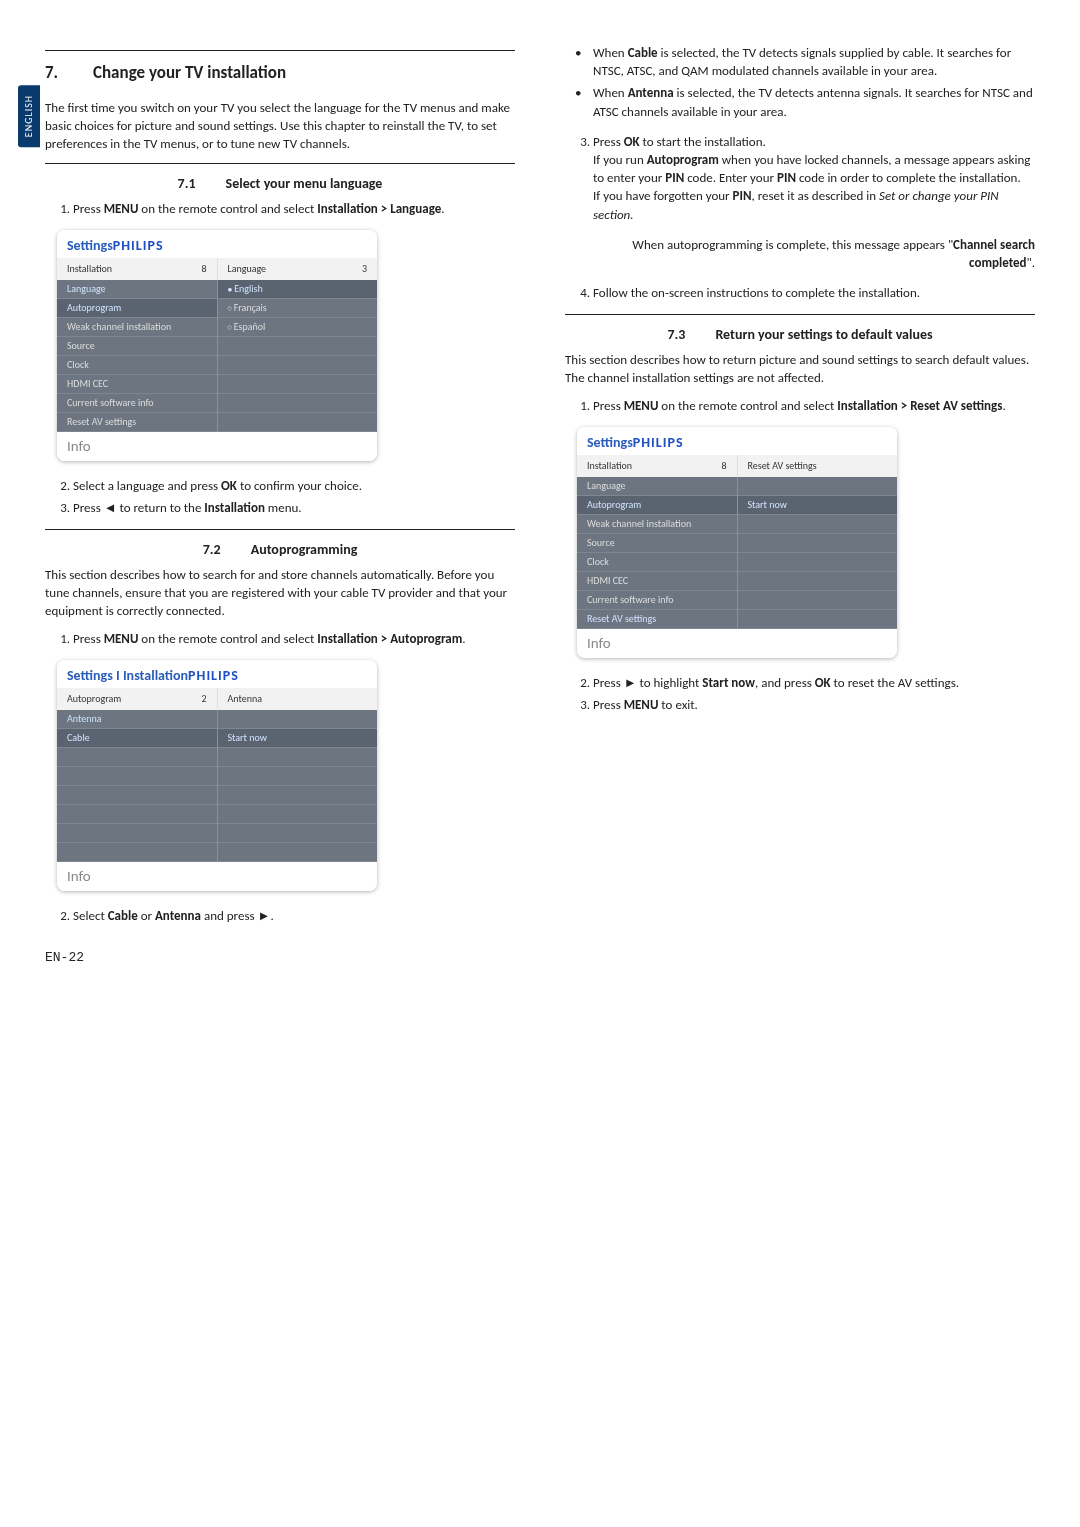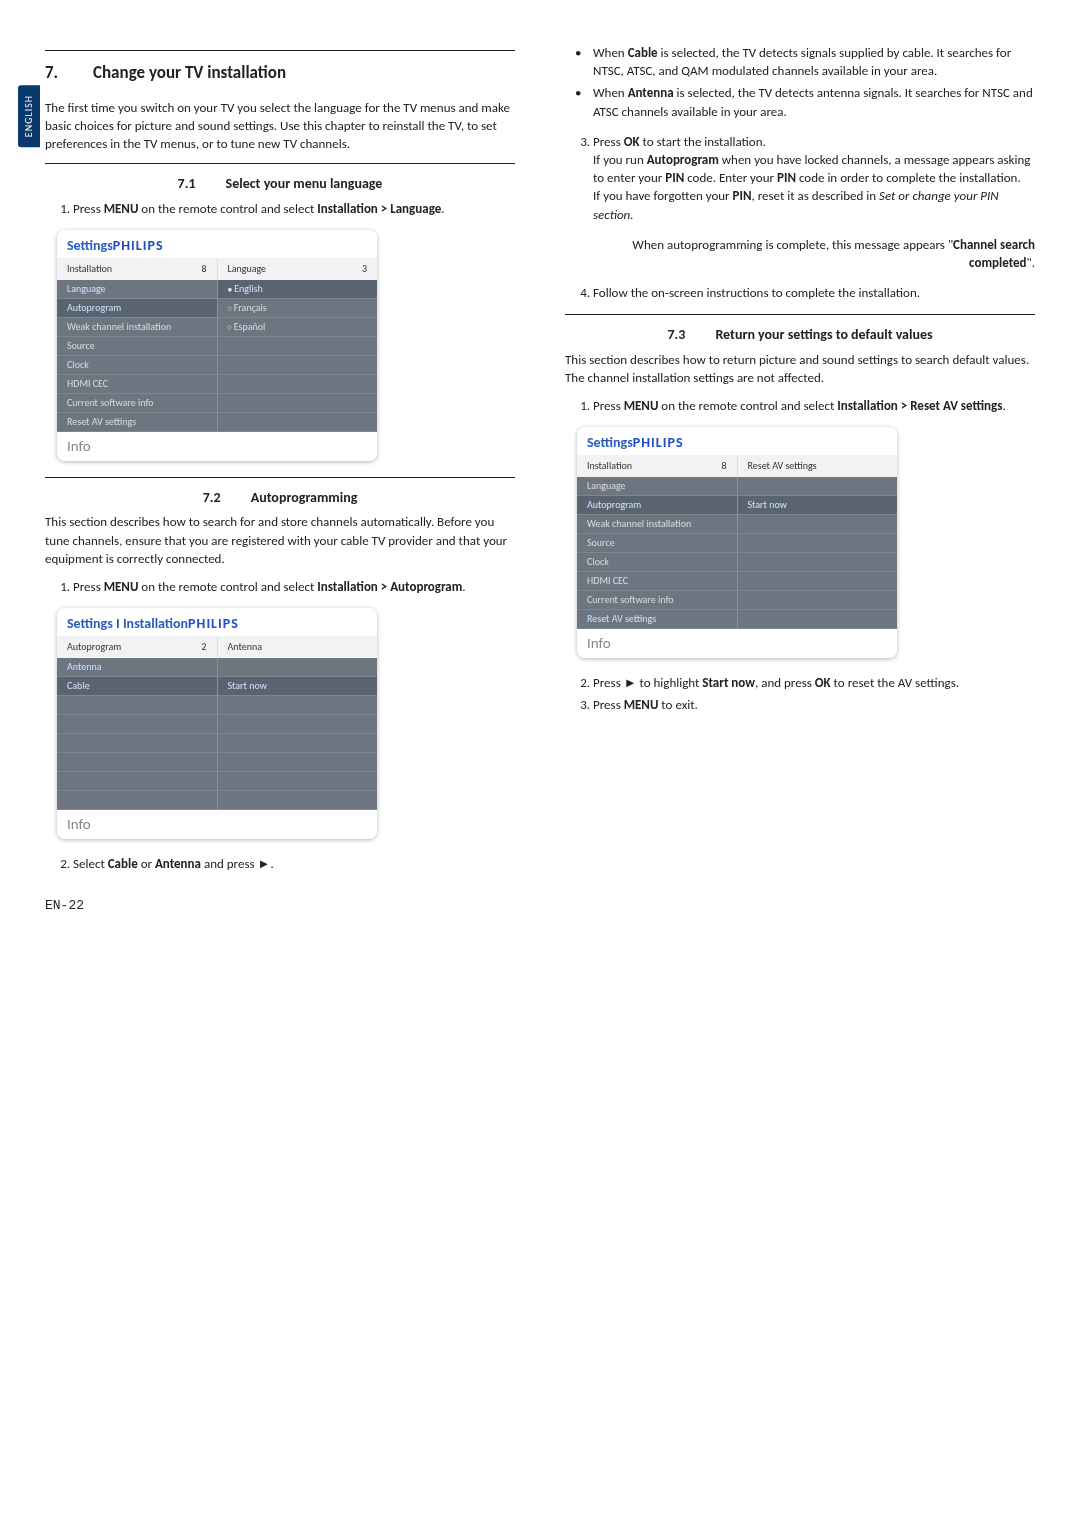--- a/index.html
+++ b/index.html
@@ -173,20 +173,28 @@
           <div class="row"></div>
           <div class="row"></div>
           <div class="row"></div>
           <div class="row"></div>
           <div class="row"></div>
         </div>
       </div>
       <div class="foot">Info</div>
     </div>
 
+    <ol class="steps" start="2">
+      <li>
+        <span>Select a language and press </span><span class="b">OK</span><span> to confirm your choice.</span>
+      </li>
+      <li>
+        <span>Press </span><span class="tri">◄</span><span> to return to the </span><span class="b">Installation</span><span> menu.</span>
+      </li>
+    </ol>
 
     <hr class="section-rule">
     <div class="sub-head">
       <span class="num">7.2</span>
       <span>Autoprogramming</span>
     </div>
     <p class="bodytext">This section describes how to search for and store channels automatically.  Before you tune channels, ensure that you are registered with your cable TV provider and that your equipment is correctly connected.</p>
     <ol class="steps">
       <li>
         <span>Press </span><span class="b">MENU</span><span> on the remote control and select </span><span class="b">Installation &gt; Autoprogram</span><span>.</span>

